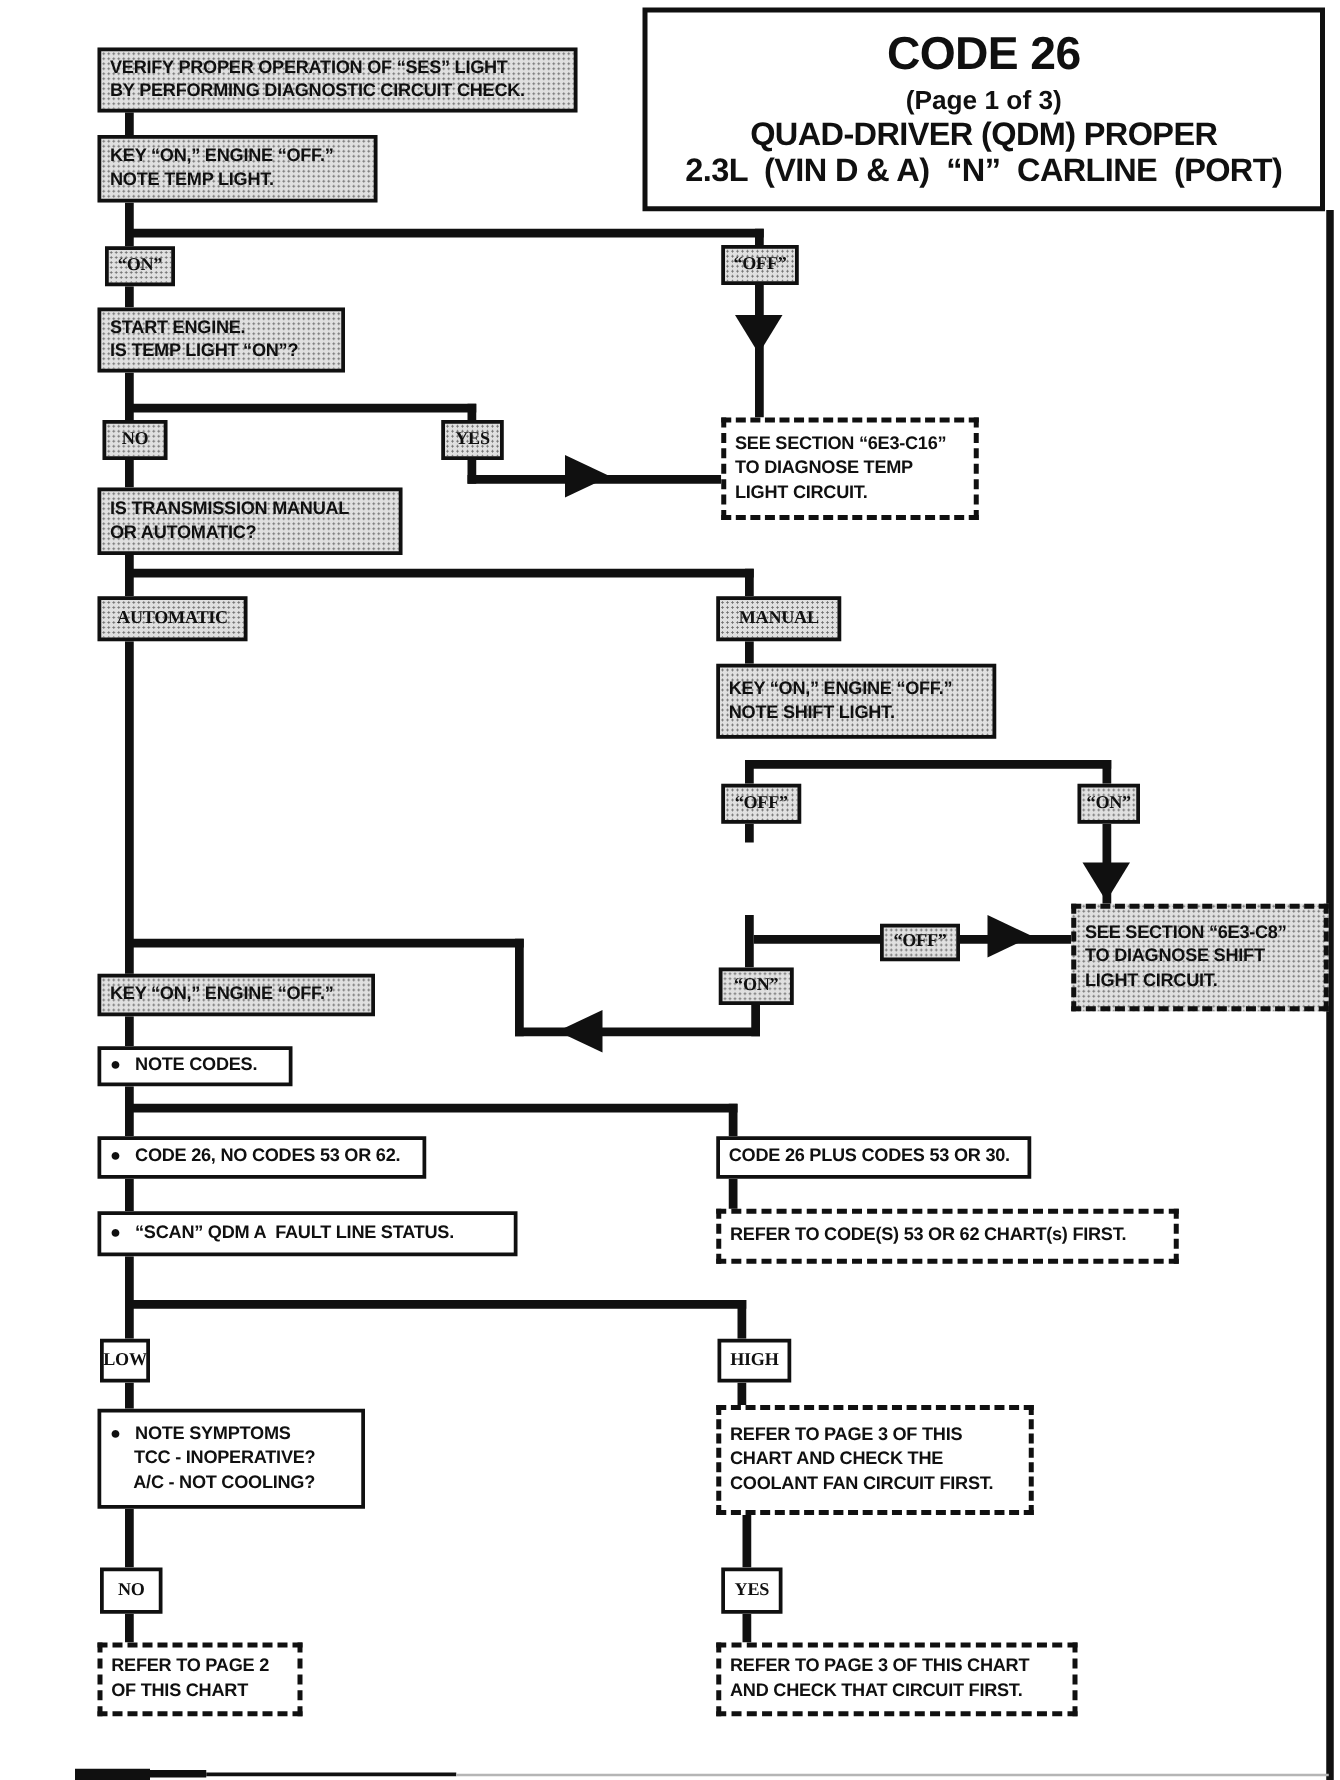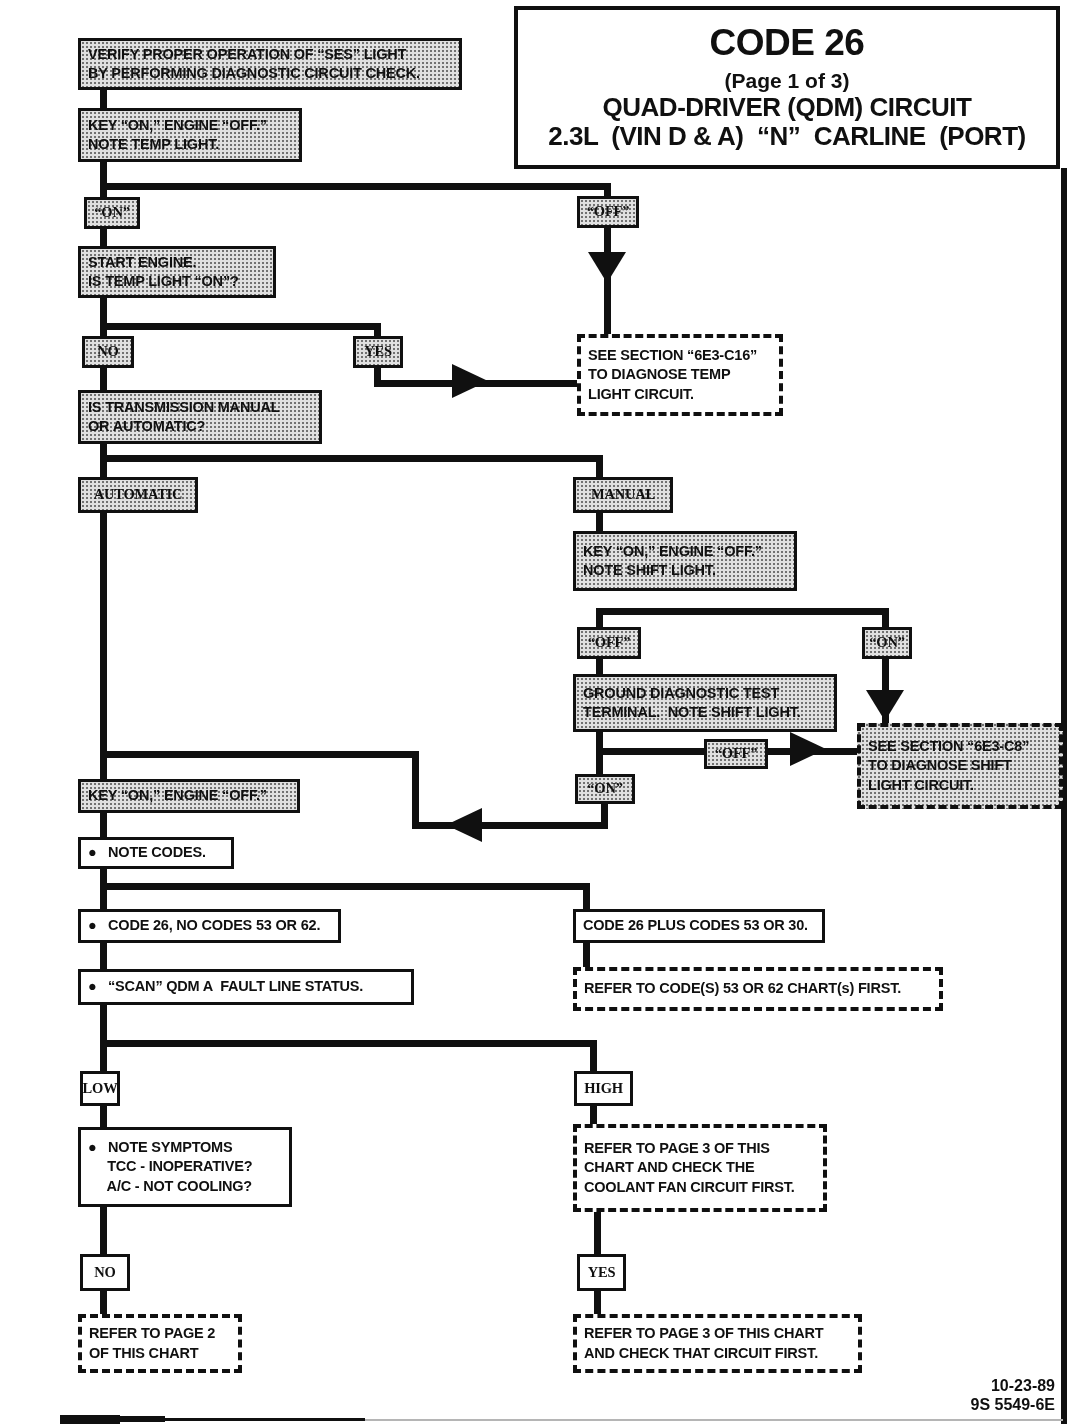--- a/index.html
+++ b/index.html
@@ -42,21 +42,21 @@
   }
 </style>
 </head>
 <body>
 
 <div class="page">
 
   <div class="titlebox">
     <div class="t-code">CODE 26</div>
     <div class="t-page">(Page 1 of 3)</div>
-    <div class="t-line">QUAD-DRIVER (QDM) CIRCUIT</div>
+    <div class="t-line">QUAD-DRIVER (QDM) PROPER</div>
     <div class="t-line">2.3L  (VIN D &amp; A)  “N”  CARLINE  (PORT)</div>
   </div>
 
   <div class="line" style="left:100px;top:88px;width:7px;height:20px"></div>
   <div class="line" style="left:100px;top:162px;width:7px;height:36px"></div>
   <div class="line" style="left:100px;top:229px;width:7px;height:17px"></div>
   <div class="line" style="left:100px;top:298px;width:7px;height:38px"></div>
   <div class="line" style="left:100px;top:368px;width:7px;height:22px"></div>
   <div class="line" style="left:100px;top:444px;width:7px;height:33px"></div>
   <div class="line" style="left:100px;top:513px;width:7px;height:267px"></div>
@@ -131,22 +131,20 @@
 TO DIAGNOSE TEMP
 LIGHT CIRCUIT.</div>
   <div class="box shaded" style="left:78px;top:390px;width:244px;height:54px">IS TRANSMISSION MANUAL
 OR AUTOMATIC?</div>
   <div class="box shaded center" style="left:78px;top:477px;width:120px;height:36px">AUTOMATIC</div>
   <div class="box shaded center" style="left:573px;top:477px;width:100px;height:36px">MANUAL</div>
   <div class="box shaded" style="left:573px;top:531px;width:224px;height:60px">KEY “ON,” ENGINE “OFF.”
 NOTE SHIFT LIGHT.</div>
   <div class="box shaded center" style="left:577px;top:627px;width:64px;height:32px">“OFF”</div>
   <div class="box shaded center" style="left:862px;top:627px;width:50px;height:32px">“ON”</div>
-  <div class="box shaded" style="left:573px;top:674px;width:264px;height:58px">GROUND DIAGNOSTIC TEST
-TERMINAL.  NOTE SHIFT LIGHT.</div>
   <div class="box shaded center" style="left:704px;top:739px;width:64px;height:30px">“OFF”</div>
   <div class="box dashed shaded" style="left:857px;top:723px;width:206px;height:86px">SEE SECTION “6E3-C8”
 TO DIAGNOSE SHIFT
 LIGHT CIRCUIT.</div>
   <div class="box shaded center" style="left:575px;top:774px;width:60px;height:30px">“ON”</div>
   <div class="box shaded" style="left:78px;top:779px;width:222px;height:34px">KEY “ON,” ENGINE “OFF.”</div>
   <div class="box" style="left:78px;top:837px;width:156px;height:32px">●   NOTE CODES.</div>
   <div class="box" style="left:78px;top:909px;width:263px;height:34px">●   CODE 26, NO CODES 53 OR 62.</div>
   <div class="box" style="left:573px;top:909px;width:252px;height:34px">CODE 26 PLUS CODES 53 OR 30.</div>
   <div class="box" style="left:78px;top:969px;width:336px;height:36px">●   “SCAN” QDM A  FAULT LINE STATUS.</div>
@@ -159,16 +157,14 @@
   <div class="box dashed" style="left:573px;top:1124px;width:254px;height:88px">REFER TO PAGE 3 OF THIS
 CHART AND CHECK THE
 COOLANT FAN CIRCUIT FIRST.</div>
   <div class="box center" style="left:80px;top:1254px;width:50px;height:37px">NO</div>
   <div class="box center" style="left:577px;top:1254px;width:49px;height:37px">YES</div>
   <div class="box dashed" style="left:78px;top:1314px;width:164px;height:59px">REFER TO PAGE 2
 OF THIS CHART</div>
   <div class="box dashed" style="left:573px;top:1314px;width:289px;height:59px">REFER TO PAGE 3 OF THIS CHART
 AND CHECK THAT CIRCUIT FIRST.</div>
 
-  <div class="footer">10-23-89
-9S 5549-6E</div>
 
 </div>
 
 </body></html>

